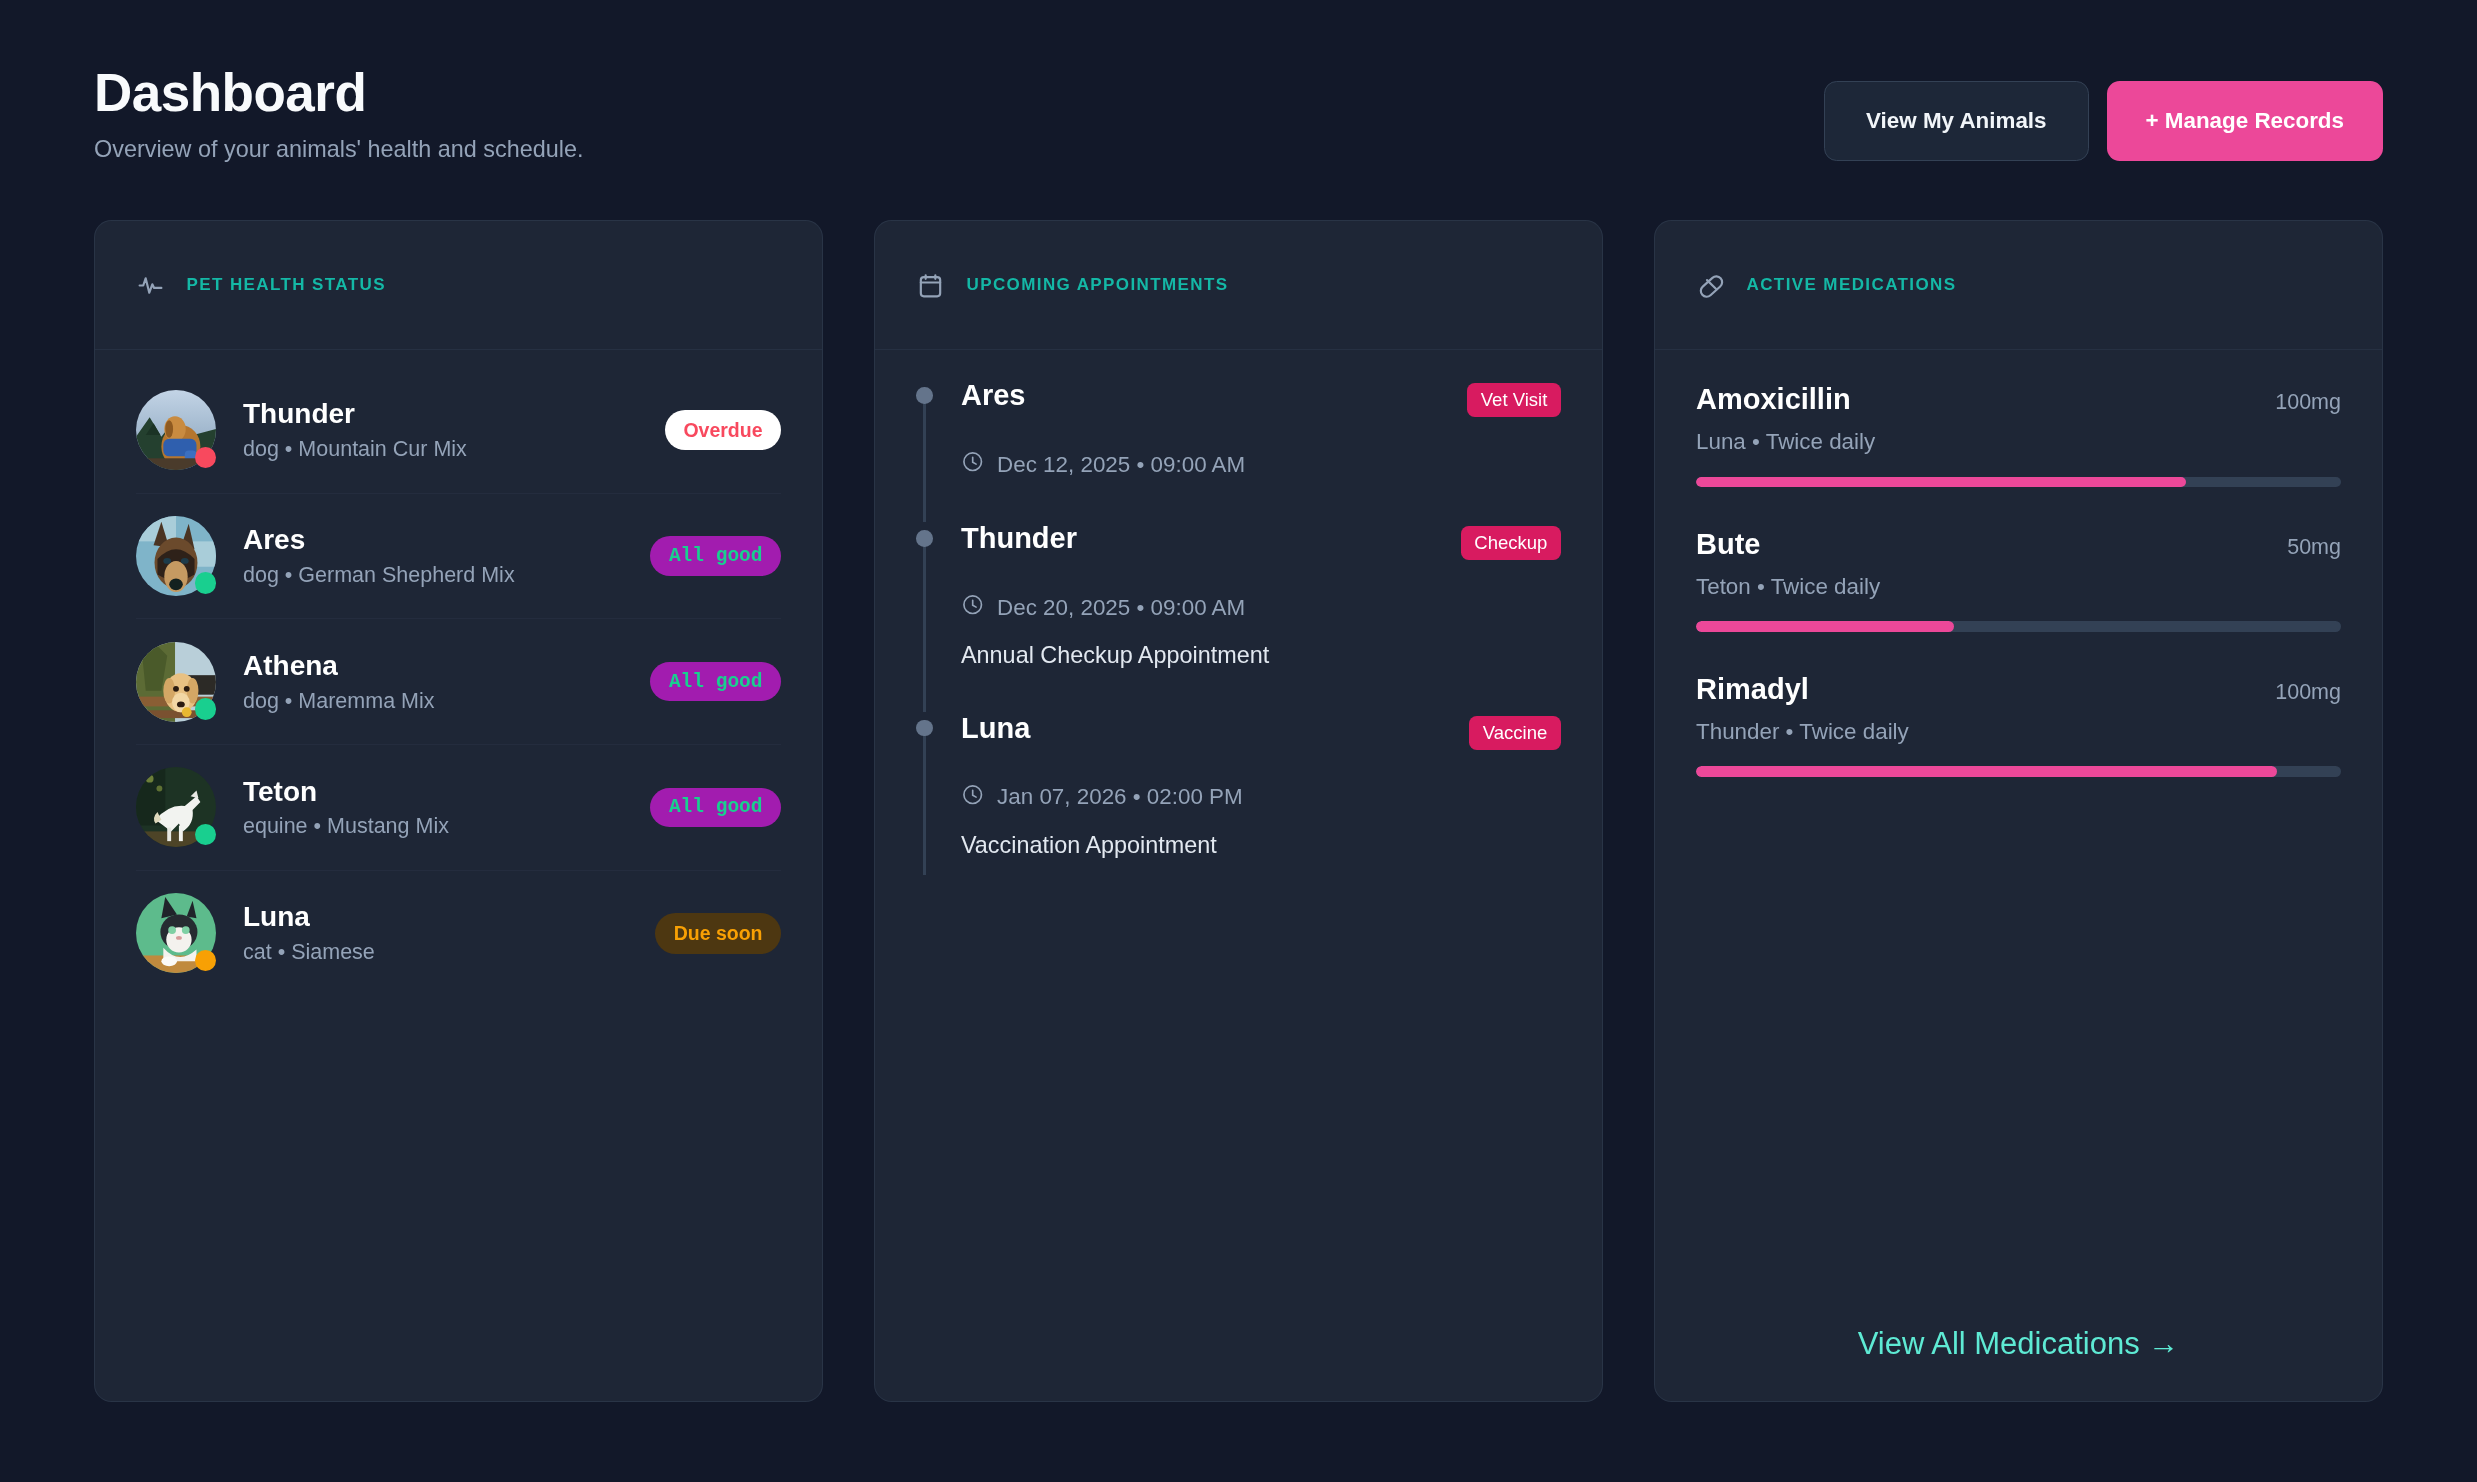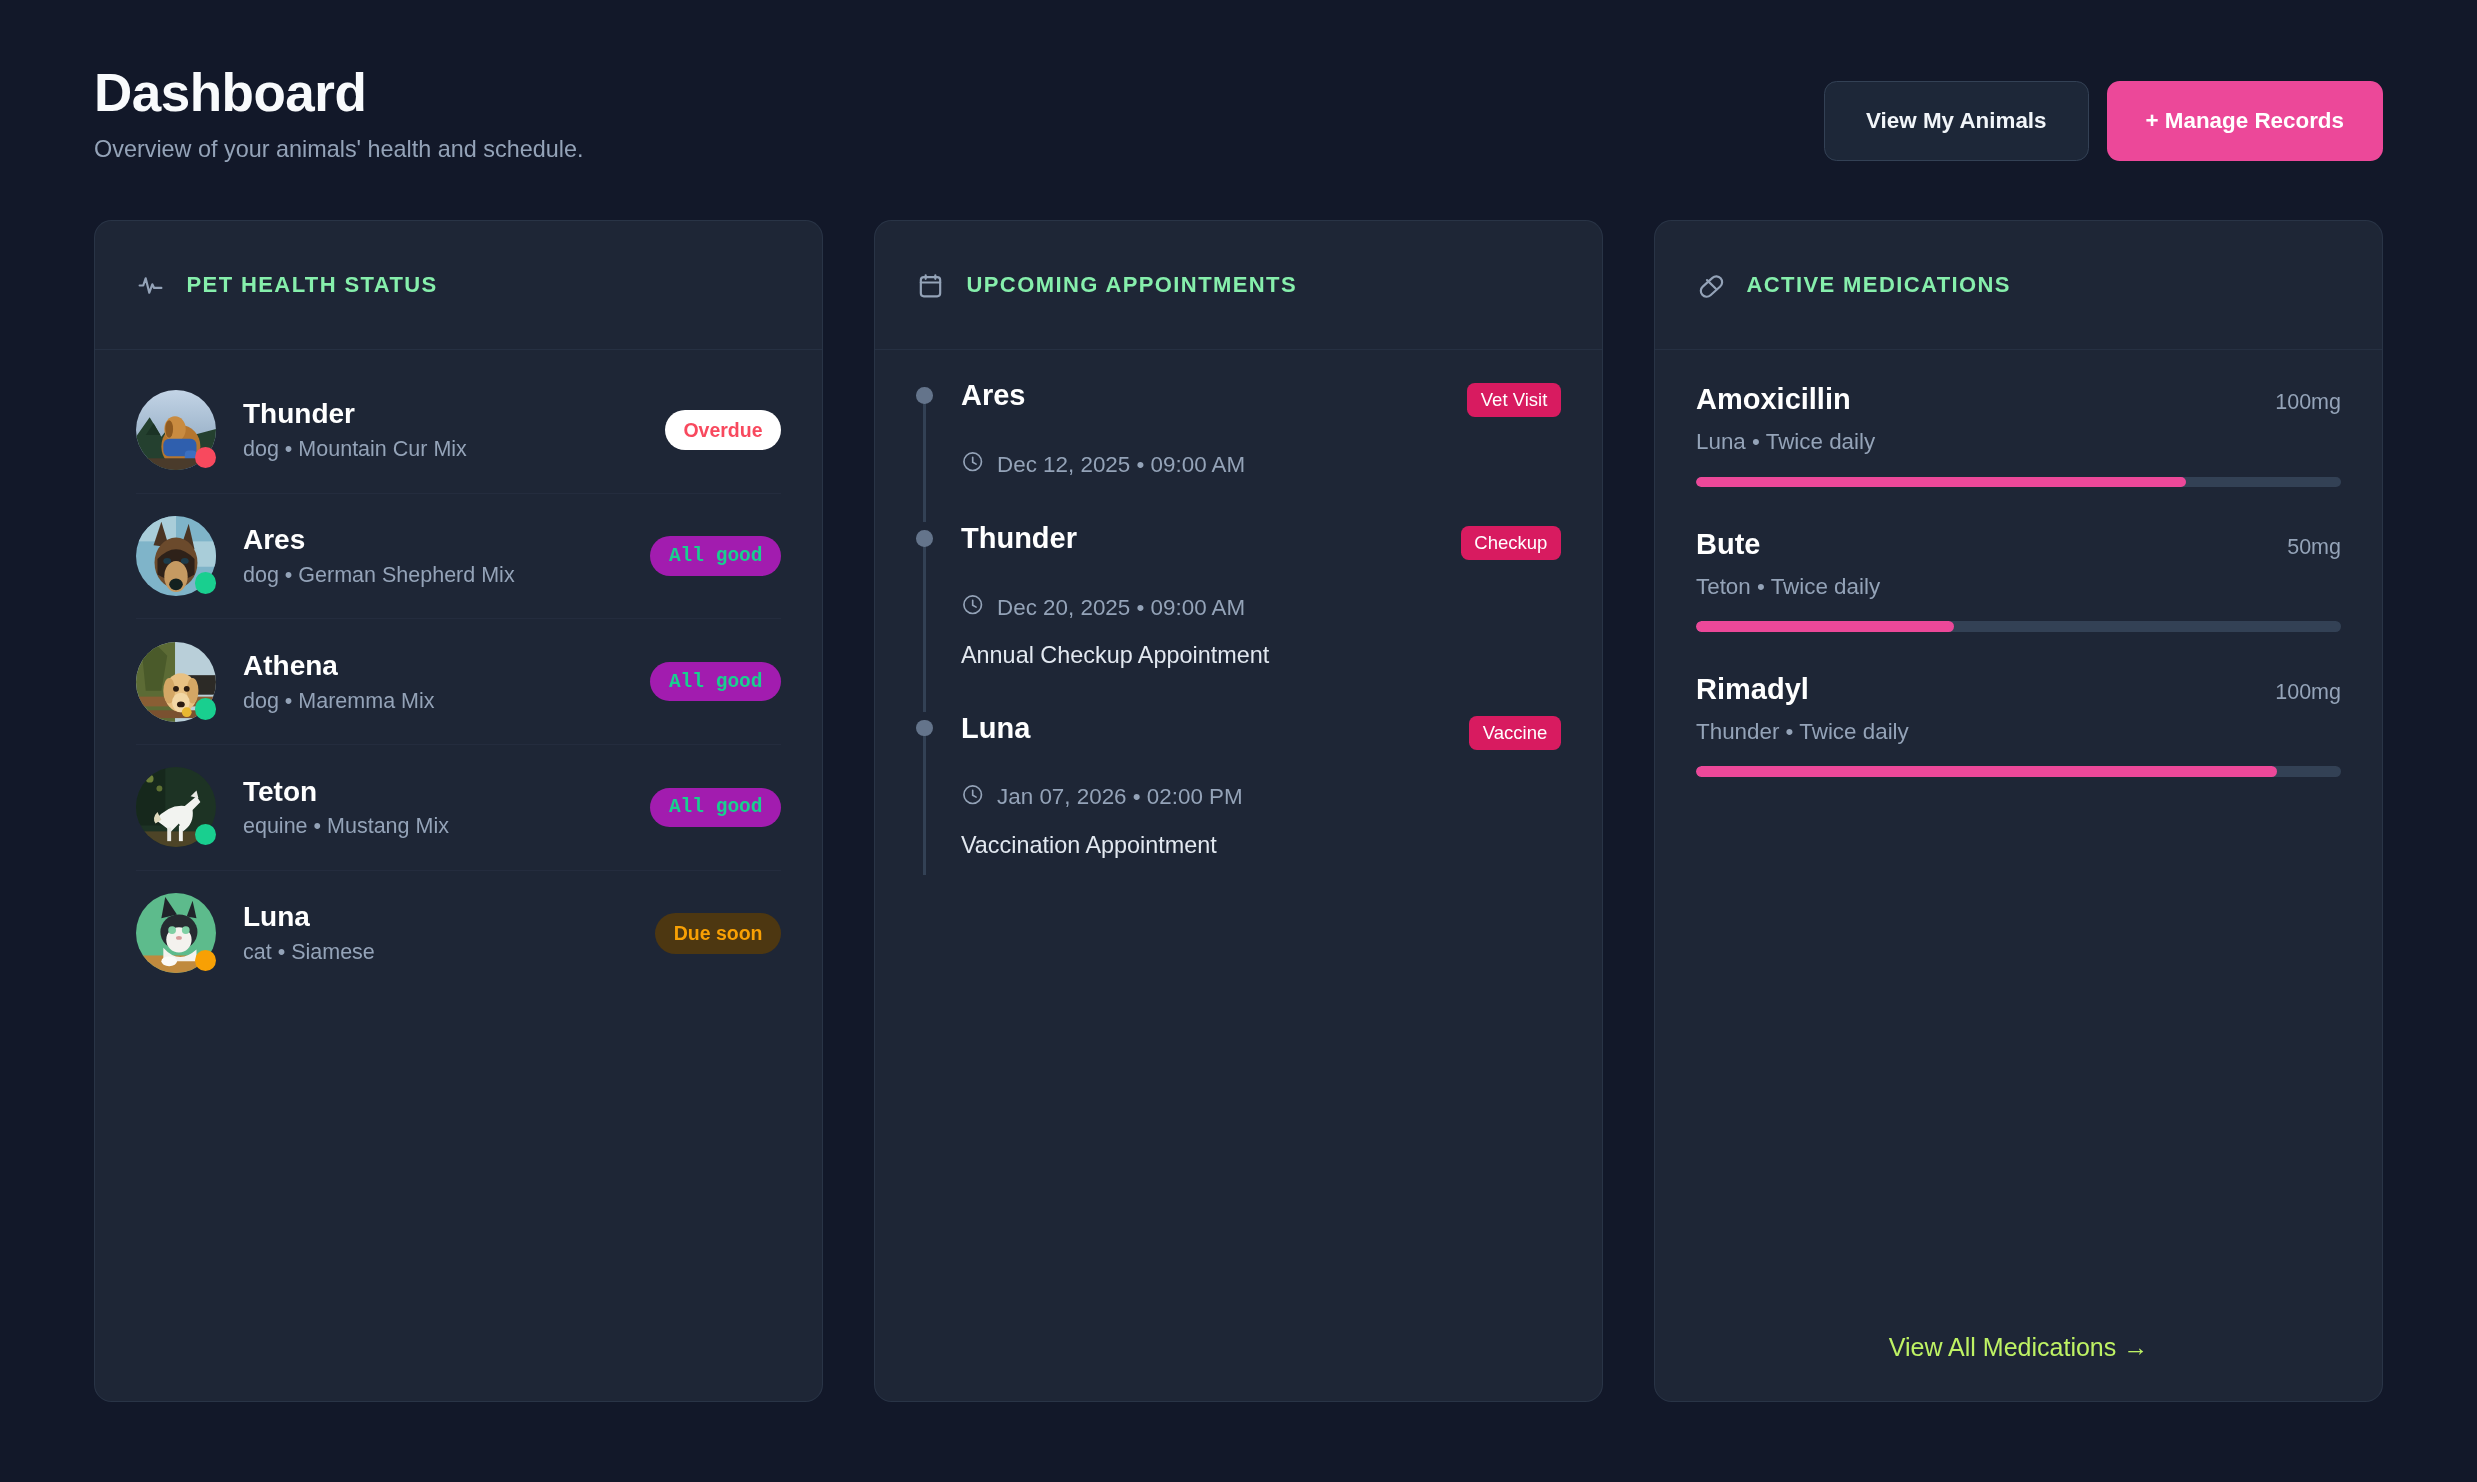--- a/index.html
+++ b/index.html
@@ -57,21 +57,21 @@
   }
   .card-header {
     display: flex; align-items: center; gap: 21.5px;
     padding: 37px 41px;
     border-bottom: 1px solid #33415566;
     height: 129px;
     flex-shrink: 0;
   }
   .card-header-icon { color: #94a3b8; display: flex; }
   .card-header-title {
-    font-size: 22px; font-weight: bold; color: #86efac;
+    font-size: 17px; font-weight: bold; color: #14b8a6;
     letter-spacing: 1.4px; text-transform: uppercase;
   }
   .card-body { padding: 17.6px 41px; flex: 1; position: relative; }
 
   
   .pet-row {
     display: flex; align-items: center;
     padding: 22.4px 0;
     border-bottom: 1px solid #33415544;
   }
@@ -145,21 +145,21 @@
   .bar-track {
     margin-top: 21.5px; height: 10.7px; border-radius: 974px;
     background: #334155; overflow: hidden;
   }
   .bar-fill { height: 100%; border-radius: 974px; background: #ec4899; }
   .med-footer {
     position: absolute; left: 0; right: 0; bottom: 39px;
     text-align: center;
   }
   .med-footer-link {
-    font-size: 25px; color: #bef264; cursor: pointer;
+    font-size: 31px; color: #5eead4; cursor: pointer;
     display: inline-block;
   }
 </style>
 </head>
 <body>
 
 <div class="page">
 
   <div class="header">
     <div class="title-block">

